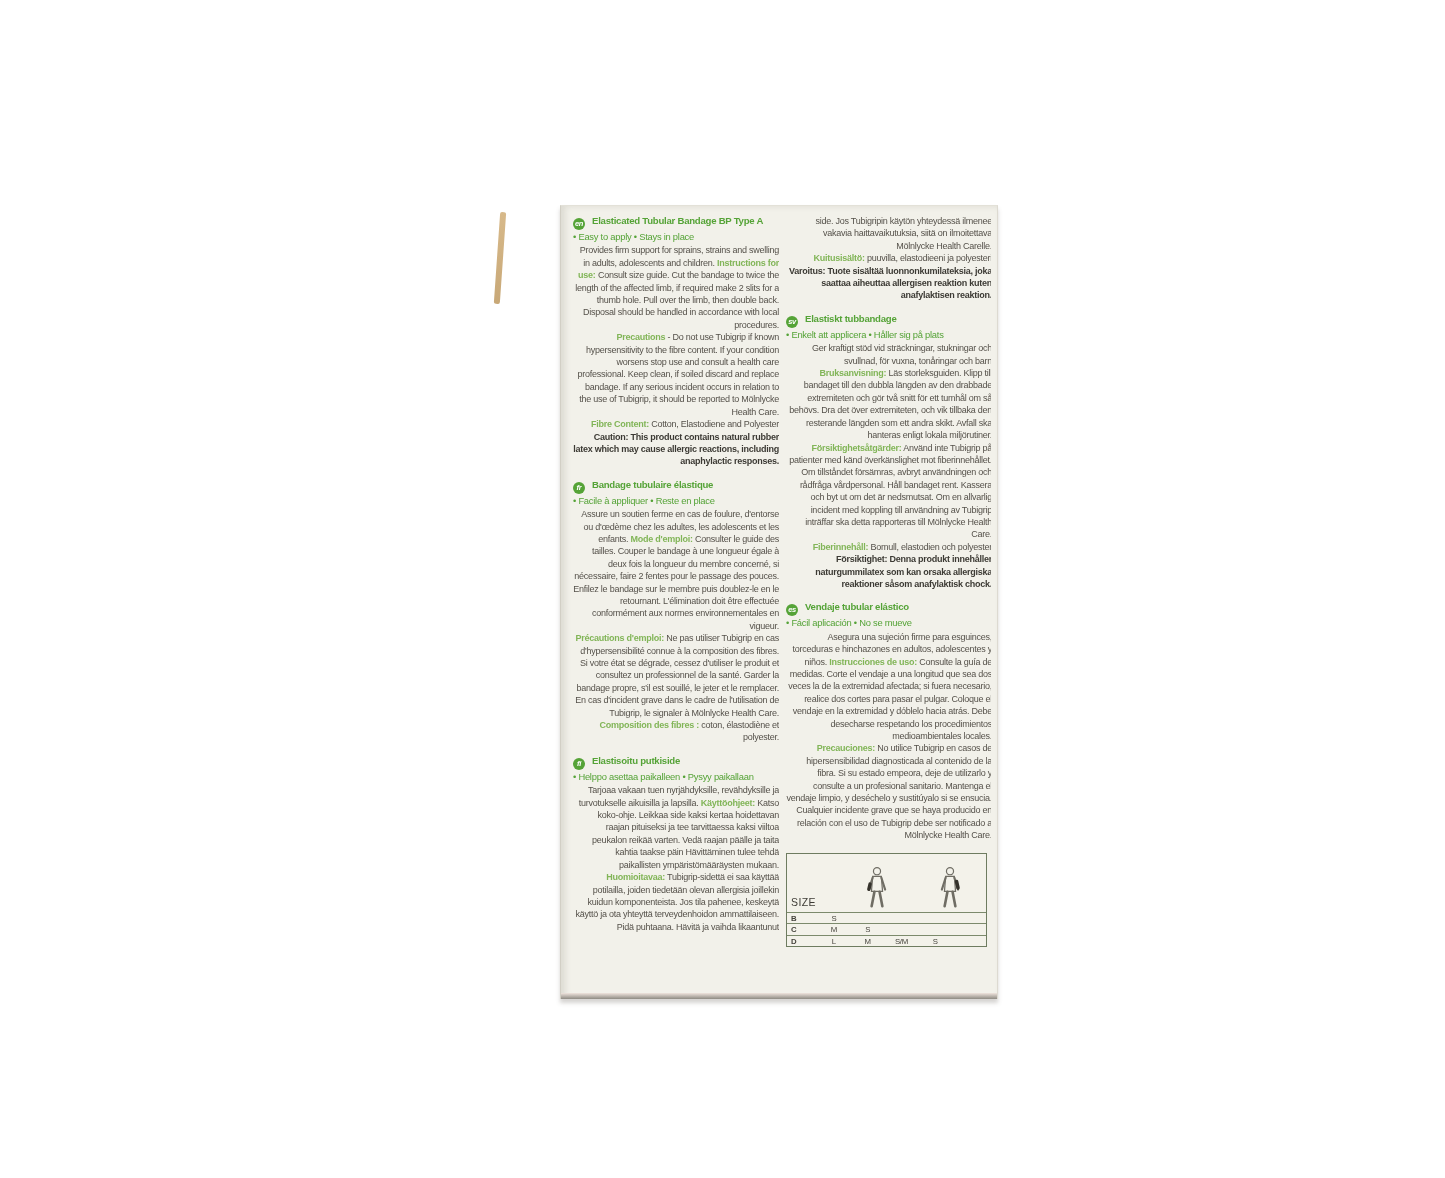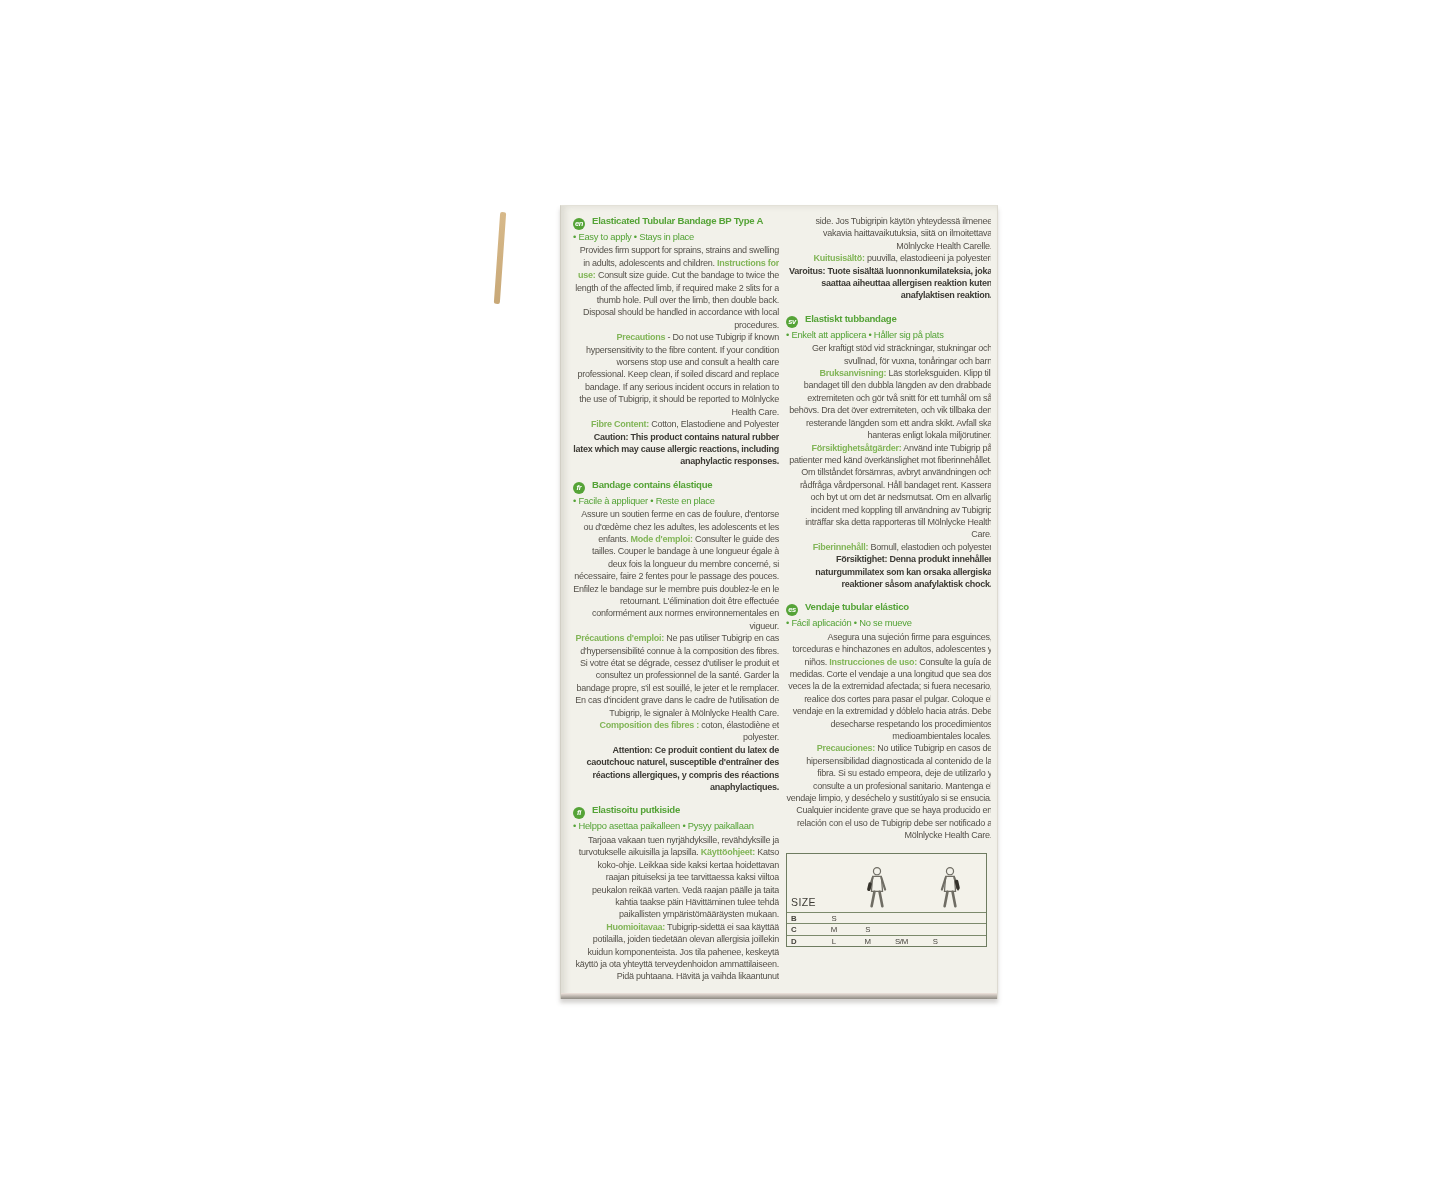--- a/index.html
+++ b/index.html
@@ -82,25 +82,24 @@
       <div class="col">
           <div class="sec">
             <div class="sec-head"><span class="badge">en</span><span class="sec-title">Elasticated Tubular Bandage BP Type A</span></div>
             <div class="sec-sub">• Easy to apply • Stays in place</div>
             <div class="para"><span class="seg-n">Provides firm support for sprains, strains and swelling in adults, adolescents and children. </span><span class="seg-h">Instructions for use:</span><span class="seg-n"> Consult size guide. Cut the bandage to twice the length of the affected limb, if required make 2 slits for a thumb hole. Pull over the limb, then double back.  Disposal should be handled in accordance with local procedures.</span></div>
             <div class="para"><span class="seg-h">Precautions</span><span class="seg-n"> - Do not use Tubigrip if known hypersensitivity to the fibre content.  If your condition worsens stop use and consult a health care professional.  Keep clean, if soiled discard and replace bandage.  If any serious incident occurs in relation to the use of Tubigrip, it should be reported to Mölnlycke Health Care.</span></div>
             <div class="para"><span class="seg-h">Fibre Content:</span><span class="seg-n"> Cotton, Elastodiene and Polyester</span></div>
             <div class="para"><span class="seg-b">Caution: This product contains natural rubber latex which may cause allergic reactions, including anaphylactic responses.</span></div>
           </div>
           <div class="sec">
-            <div class="sec-head"><span class="badge">fr</span><span class="sec-title">Bandage contains élastique</span></div>
+            <div class="sec-head"><span class="badge">fr</span><span class="sec-title">Bandage tubulaire élastique</span></div>
             <div class="sec-sub">• Facile à appliquer  • Reste en place</div>
             <div class="para"><span class="seg-n">Assure un soutien ferme en cas de foulure, d'entorse ou d'œdème chez les adultes, les adolescents et les enfants. </span><span class="seg-h">Mode d'emploi:</span><span class="seg-n"> Consulter le guide des tailles.  Couper le bandage à une longueur égale à deux fois la longueur du membre concerné, si nécessaire, faire 2 fentes pour le passage des pouces. Enfilez le bandage sur le membre puis doublez-le en le retournant. L'élimination doit être effectuée conformément aux normes environnementales en vigueur.</span></div>
             <div class="para"><span class="seg-h">Précautions d'emploi:</span><span class="seg-n"> Ne pas utiliser Tubigrip en cas d'hypersensibilité connue à la composition des fibres.  Si votre état se dégrade, cessez d'utiliser le produit et consultez un professionnel de la santé. Garder la bandage propre, s'il est souillé, le jeter et le remplacer. En cas d'incident grave dans le cadre de l'utilisation de Tubigrip, le signaler à Mölnlycke Health Care. </span><span class="seg-h">Composition des fibres :</span><span class="seg-n"> coton, élastodiène et polyester.</span></div>
-            <div class="para"><span class="seg-b">Attention: Ce produit contient du latex de caoutchouc naturel, susceptible d'entraîner des réactions allergiques, y compris des réactions anaphylactiques.</span></div>
           </div>
           <div class="sec">
             <div class="sec-head"><span class="badge">fi</span><span class="sec-title">Elastisoitu putkiside</span></div>
             <div class="sec-sub">• Helppo asettaa paikalleen  • Pysyy paikallaan</div>
             <div class="para"><span class="seg-n">Tarjoaa vakaan tuen nyrjähdyksille, revähdyksille ja turvotukselle aikuisilla ja lapsilla. </span><span class="seg-h">Käyttöohjeet:</span><span class="seg-n"> Katso koko-ohje. Leikkaa side kaksi kertaa hoidettavan raajan pituiseksi ja tee tarvittaessa kaksi viiltoa peukalon reikää varten. Vedä raajan päälle ja taita kahtia taakse päin  Hävittäminen tulee tehdä paikallisten ympäristömääräysten mukaan.</span></div>
             <div class="para"><span class="seg-h">Huomioitavaa:</span><span class="seg-n"> Tubigrip-sidettä ei saa käyttää potilailla, joiden tiedetään olevan allergisia joillekin kuidun komponenteista. Jos tila pahenee, keskeytä käyttö ja ota yhteyttä terveydenhoidon ammattilaiseen. Pidä puhtaana. Hävitä ja vaihda likaantunut</span></div>
           </div>
         </div>
       <div class="col">
         <div>

